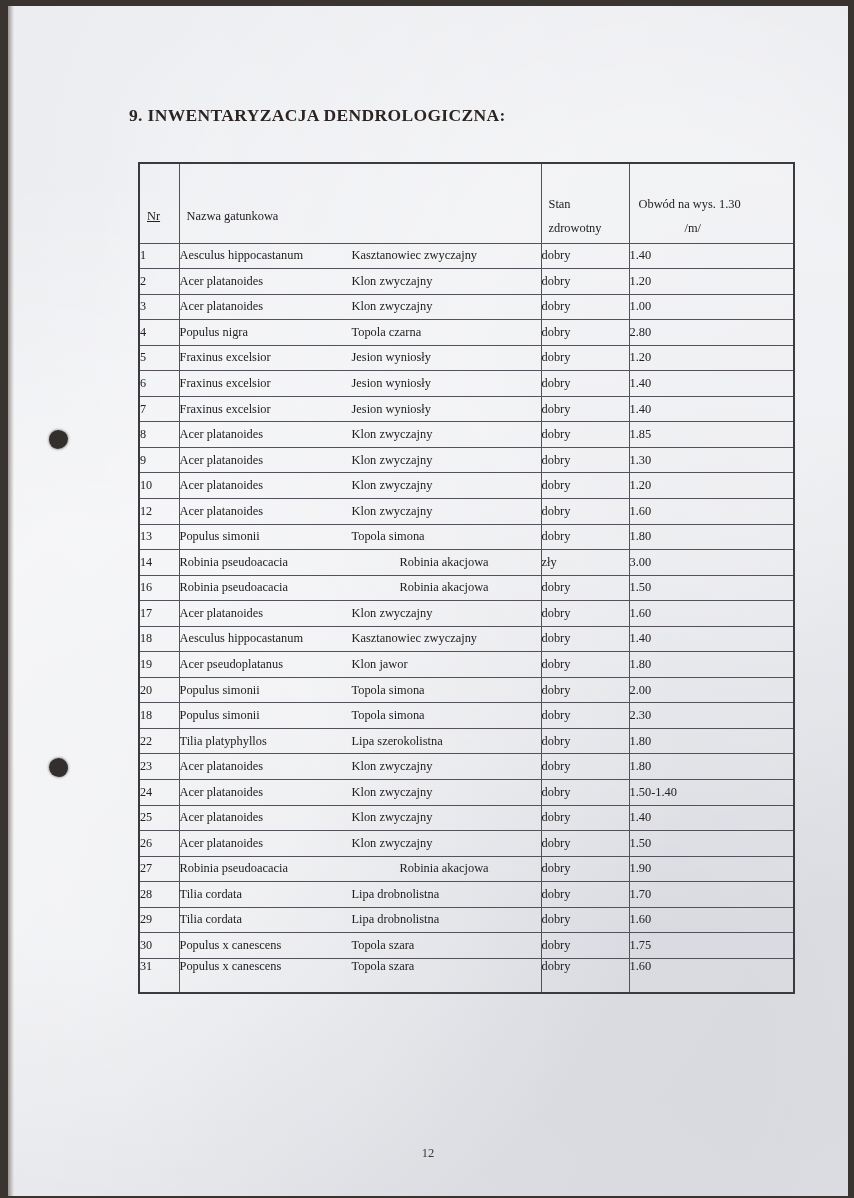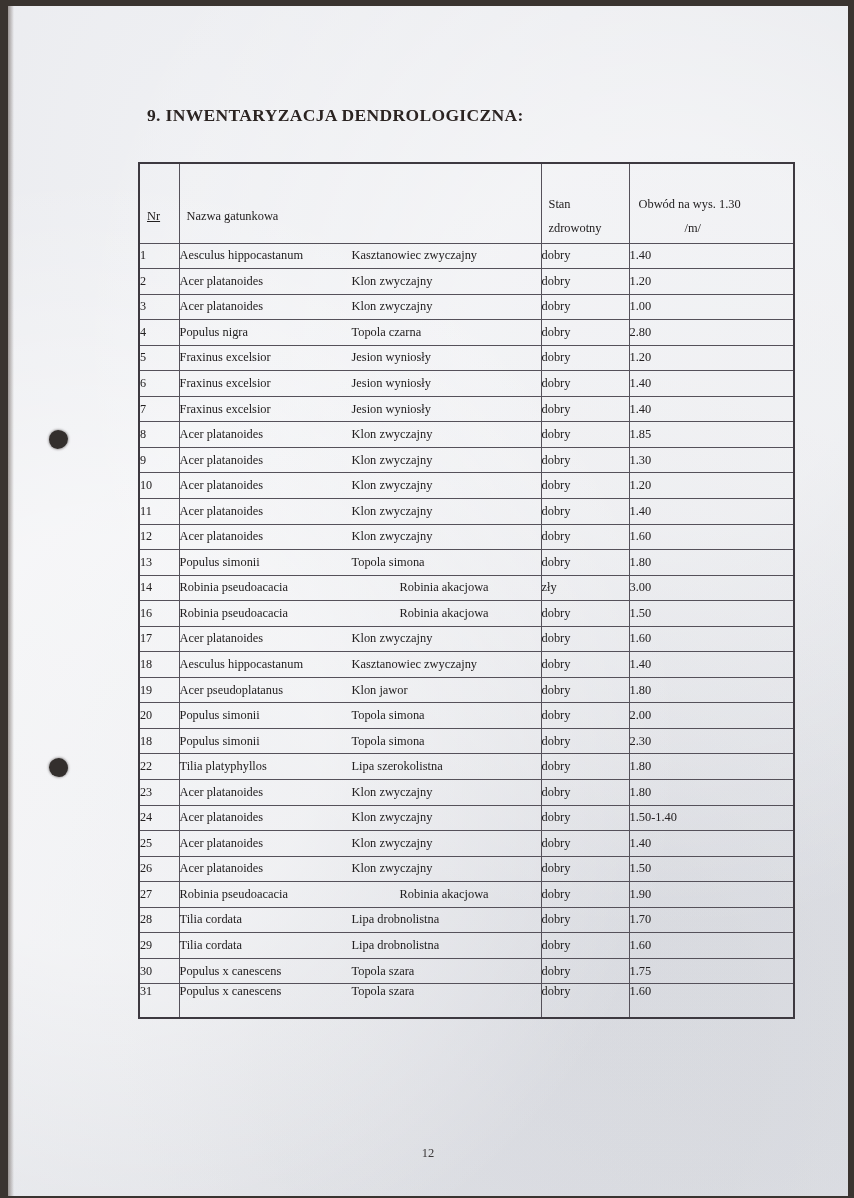--- a/index.html
+++ b/index.html
@@ -55,21 +55,21 @@
     box-shadow: 0 0 2px 1px rgba(51,47,45,.35);
   }
   #blob1 { left: 41px;  top: 424px; width: 19px; height: 19px;
            border-radius: 48% 52% 55% 45% / 50% 46% 54% 50%; }
   #blob2 { left: 41px;  top: 752px; width: 19px; height: 19px;
            border-radius: 52% 48% 47% 53% / 49% 53% 47% 51%; }
 
   
   #heading {
     position: absolute;
-    left: 139px;
+    left: 121px;
     top: 99px;
     font-size: 17.5px;
     font-weight: bold;
     letter-spacing: .35px;
     color: #2b2422;
     white-space: nowrap;
   }
 
   
   #tbl-wrap {
@@ -241,26 +241,20 @@
             <td class="cond">dobry</td>
             <td class="girth">1.30</td>
           </tr>
           <tr>
             <td class="nr">10</td>
             <td class="nm"><span class="latin">Acer platanoides</span><span class="polish">Klon zwyczajny</span></td>
             <td class="cond">dobry</td>
             <td class="girth">1.20</td>
           </tr>
           <tr>
-            <td class="nr">11</td>
-            <td class="nm"><span class="latin">Acer platanoides</span><span class="polish">Klon zwyczajny</span></td>
-            <td class="cond">dobry</td>
-            <td class="girth">1.40</td>
-          </tr>
-          <tr>
             <td class="nr">12</td>
             <td class="nm"><span class="latin">Acer platanoides</span><span class="polish">Klon zwyczajny</span></td>
             <td class="cond">dobry</td>
             <td class="girth">1.60</td>
           </tr>
           <tr>
             <td class="nr">13</td>
             <td class="nm"><span class="latin">Populus simonii</span><span class="polish">Topola simona</span></td>
             <td class="cond">dobry</td>
             <td class="girth">1.80</td>

